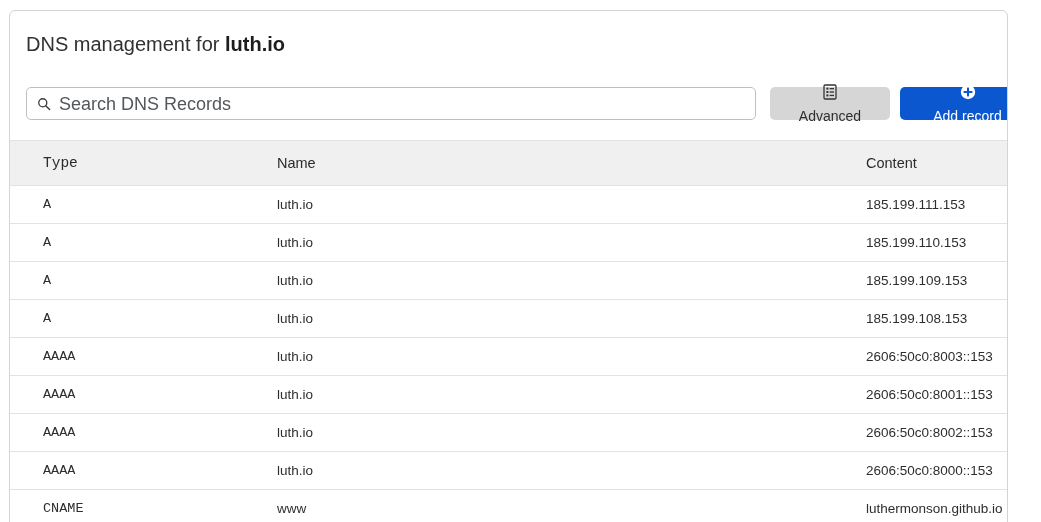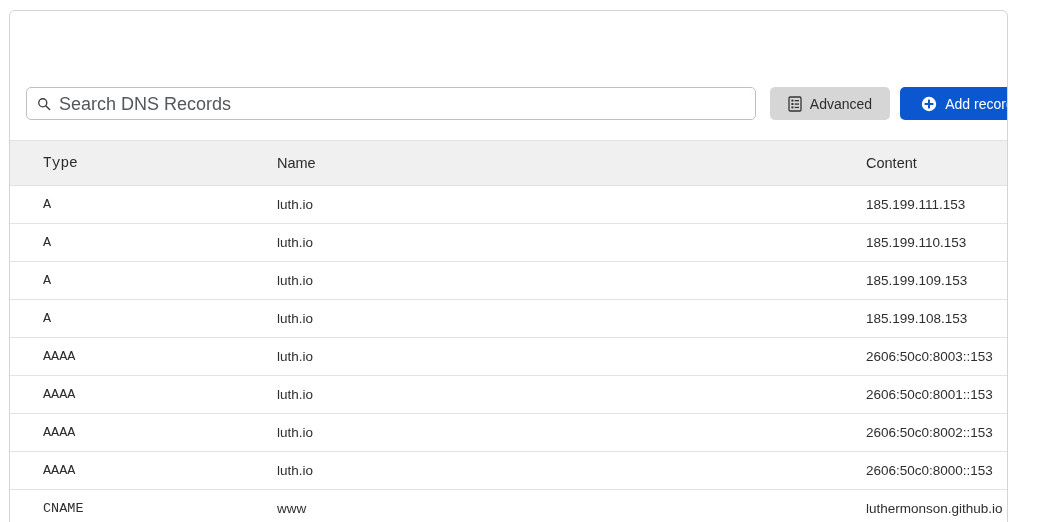--- a/index.html
+++ b/index.html
@@ -109,20 +109,21 @@
     align-items: center;
     justify-content: center;
     gap: 8px;
     border-radius: 5px;
     font-size: 14px;
     cursor: pointer;
     user-select: none;
     border: none;
     font-family: "Liberation Sans", sans-serif;
     white-space: nowrap;
+    flex-direction: column;
   }
   .btn-advanced {
     left: 744px;
     width: 120px;
     background: #d6d6d6;
     color: #2e2e2e;
   }
   .btn-add {
     left: 874px;
     width: 135px;
@@ -177,20 +178,23 @@
   thead .col-type    { padding-left: 33px; }
   thead .col-name    { padding-left: 134px; }
   thead .col-content { padding-left: 361px; }
 </style>
 </head>
 <body>
 
 <div class="page">
   <div class="card">
 
+    <div class="card-title">
+      <span>DNS management for </span><span class="domain">luth.io</span>
+    </div>
 
     <div class="toolbar">
 
       <div class="search-wrap">
         <svg class="search-icon" viewBox="0 0 16 16">
           <circle cx="6.6" cy="6.6" r="4.6" fill="none" stroke="#3a3a3a" stroke-width="1.5"></circle>
           <line x1="10.2" y1="10.2" x2="14.4" y2="14.4" stroke="#3a3a3a" stroke-width="1.6" stroke-linecap="round"></line>
         </svg>
         <input class="search-input" type="text" placeholder="Search DNS Records" style="">
       </div>

